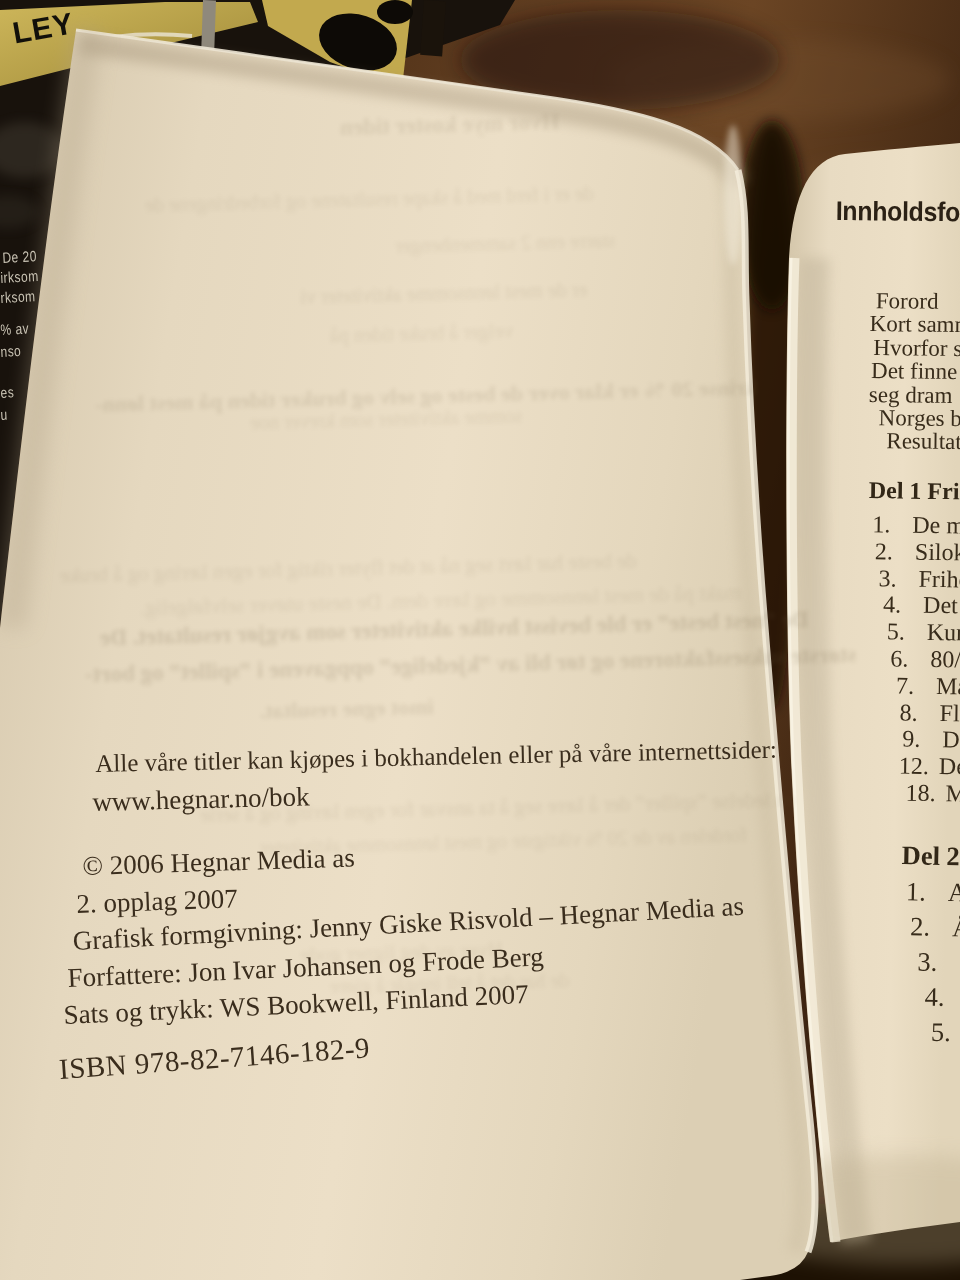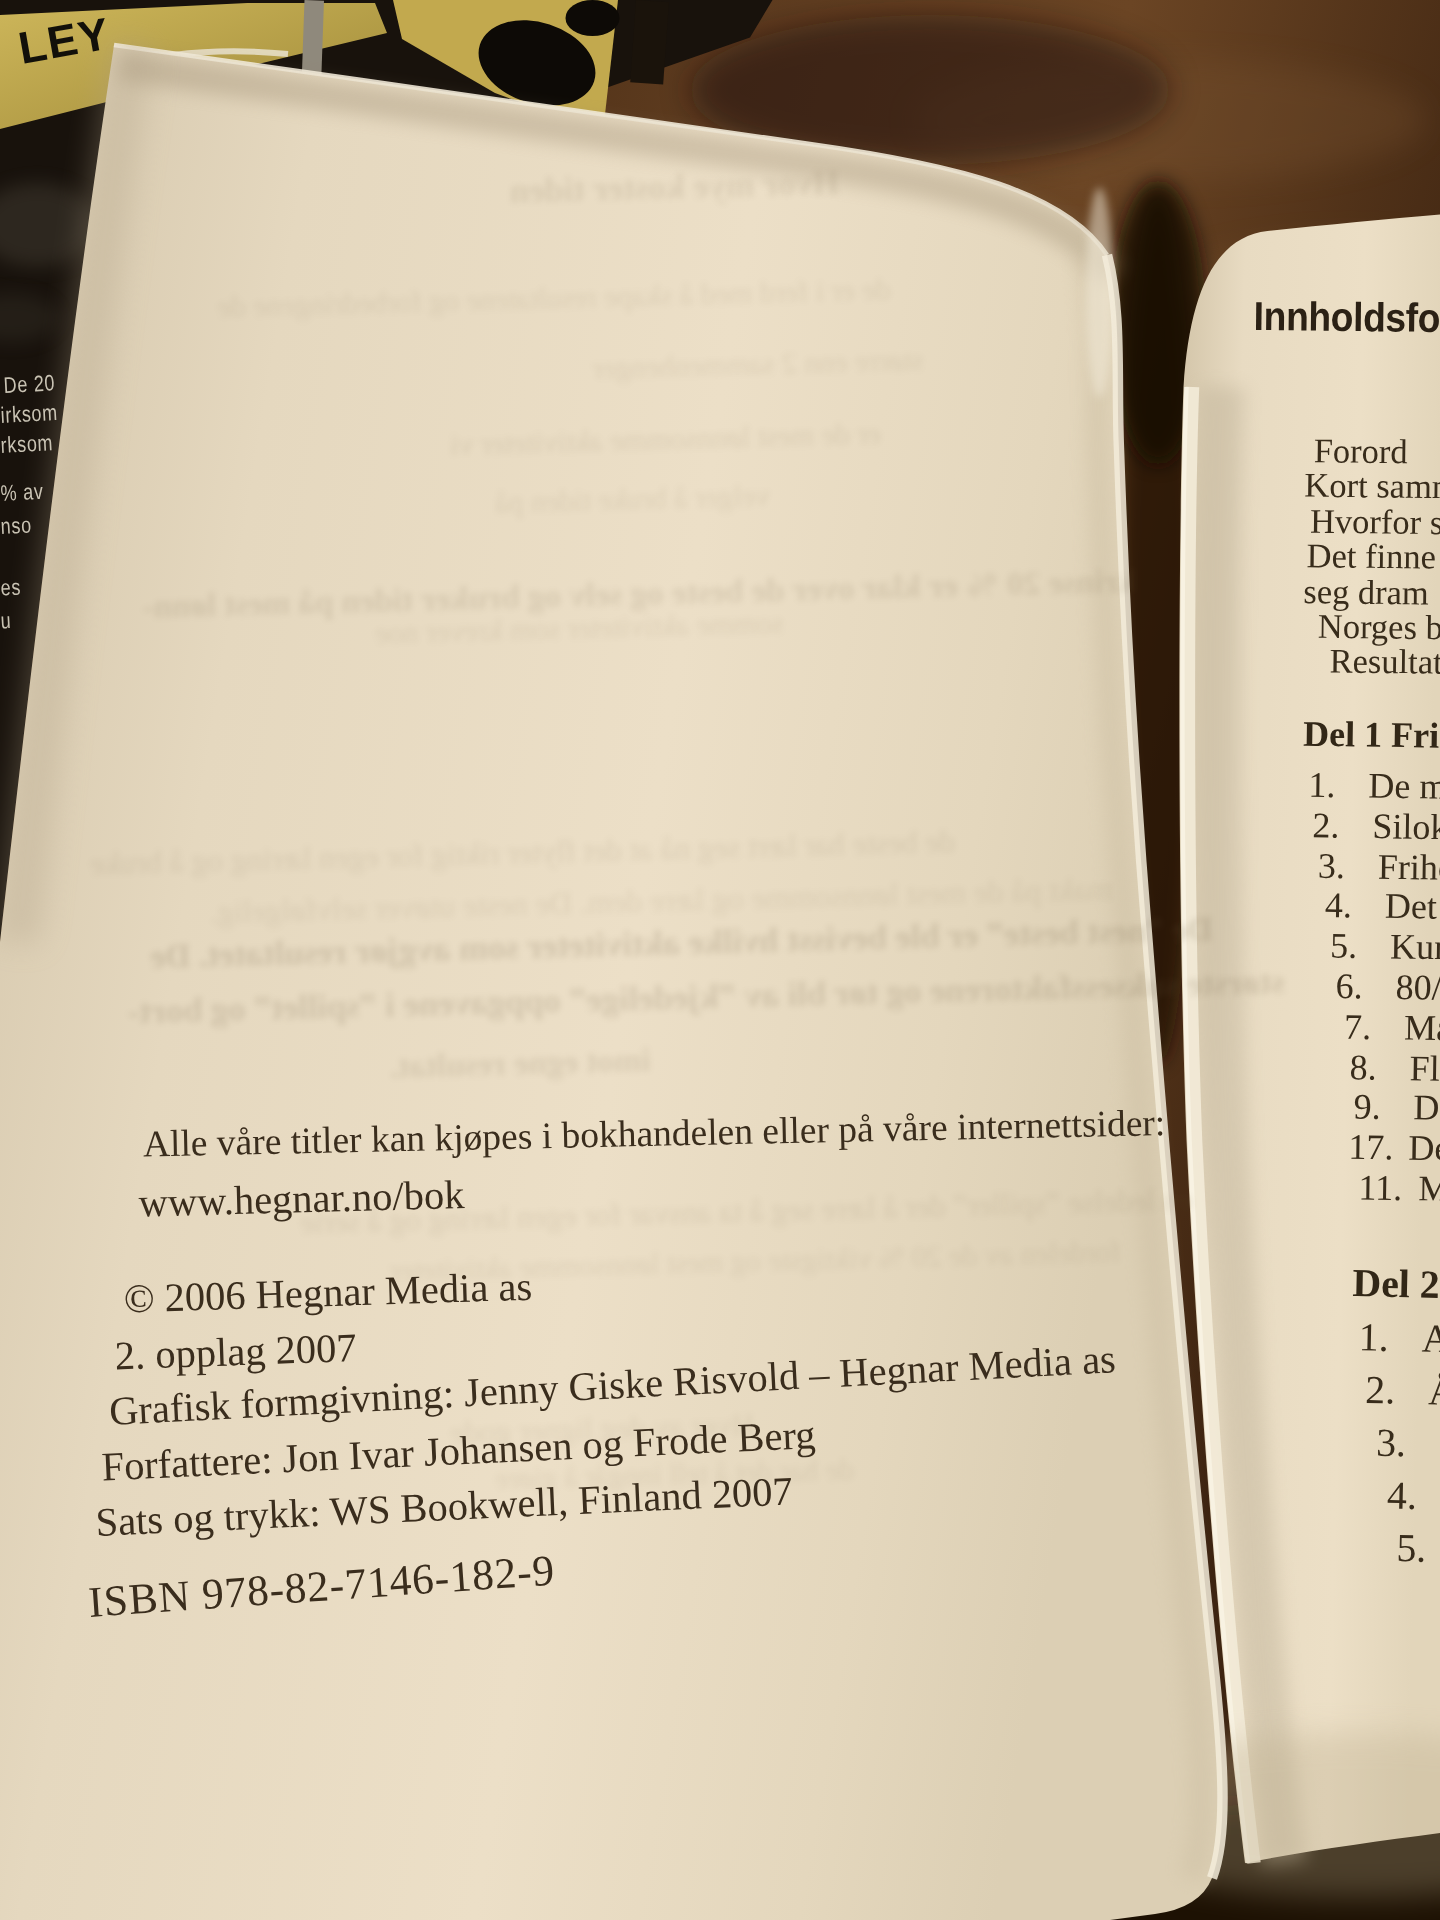--- a/index.html
+++ b/index.html
@@ -188,22 +188,22 @@
     <div class="toc-part-title">Del 1 Frihe</div>
   <div class="toc-row" style="height: 26.8px; margin-left: 11px;"><span class="toc-num">1.</span><span>De min</span></div>
       <div class="toc-row" style="height: 26.8px; margin-left: 14px;"><span class="toc-num">2.</span><span>Silokul</span></div>
       <div class="toc-row" style="height: 26.8px; margin-left: 18px;"><span class="toc-num">3.</span><span>Frihete</span></div>
       <div class="toc-row" style="height: 26.8px; margin-left: 23px;"><span class="toc-num">4.</span><span>Det «g</span></div>
       <div class="toc-row" style="height: 26.8px; margin-left: 27px;"><span class="toc-num">5.</span><span>Kund</span></div>
       <div class="toc-row" style="height: 26.8px; margin-left: 31px;"><span class="toc-num">6.</span><span>80/20</span></div>
       <div class="toc-row" style="height: 26.8px; margin-left: 37px;"><span class="toc-num">7.</span><span>Maze</span></div>
       <div class="toc-row" style="height: 26.8px; margin-left: 41px;"><span class="toc-num">8.</span><span>Fluk</span></div>
       <div class="toc-row" style="height: 26.8px; margin-left: 44px;"><span class="toc-num">9.</span><span>Den</span></div>
-      <div class="toc-row" style="height: 26.8px; margin-left: 41px;"><span class="toc-num">17.</span><span>Det</span></div>
-      <div class="toc-row" style="height: 26.8px; margin-left: 48px;"><span class="toc-num">11.</span><span>Ma</span></div>
+      <div class="toc-row" style="height: 26.8px; margin-left: 41px;"><span class="toc-num">12.</span><span>Det</span></div>
+      <div class="toc-row" style="height: 26.8px; margin-left: 48px;"><span class="toc-num">18.</span><span>Ma</span></div>
     </div>
   <div class="toc-block" id="toc-del2">
     <div class="toc-part-title">Del 2 F</div>
   <div class="toc-row" style="height: 35px; margin-left: 9px;"><span class="toc-num">1.</span><span>An</span></div>
       <div class="toc-row" style="height: 35px; margin-left: 14px;"><span class="toc-num">2.</span><span>Å</span></div>
       <div class="toc-row" style="height: 35px; margin-left: 22px;"><span class="toc-num">3.</span><span>Fa</span></div>
       <div class="toc-row" style="height: 35px; margin-left: 30px;"><span class="toc-num">4.</span></div>
       <div class="toc-row" style="height: 35px; margin-left: 37px;"><span class="toc-num">5.</span></div>
     </div>
 </div>

